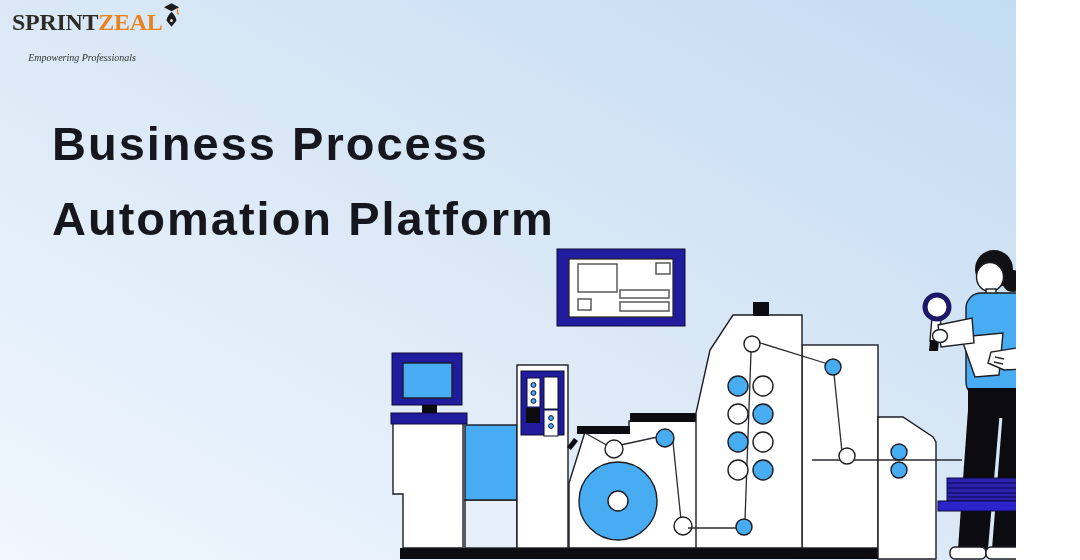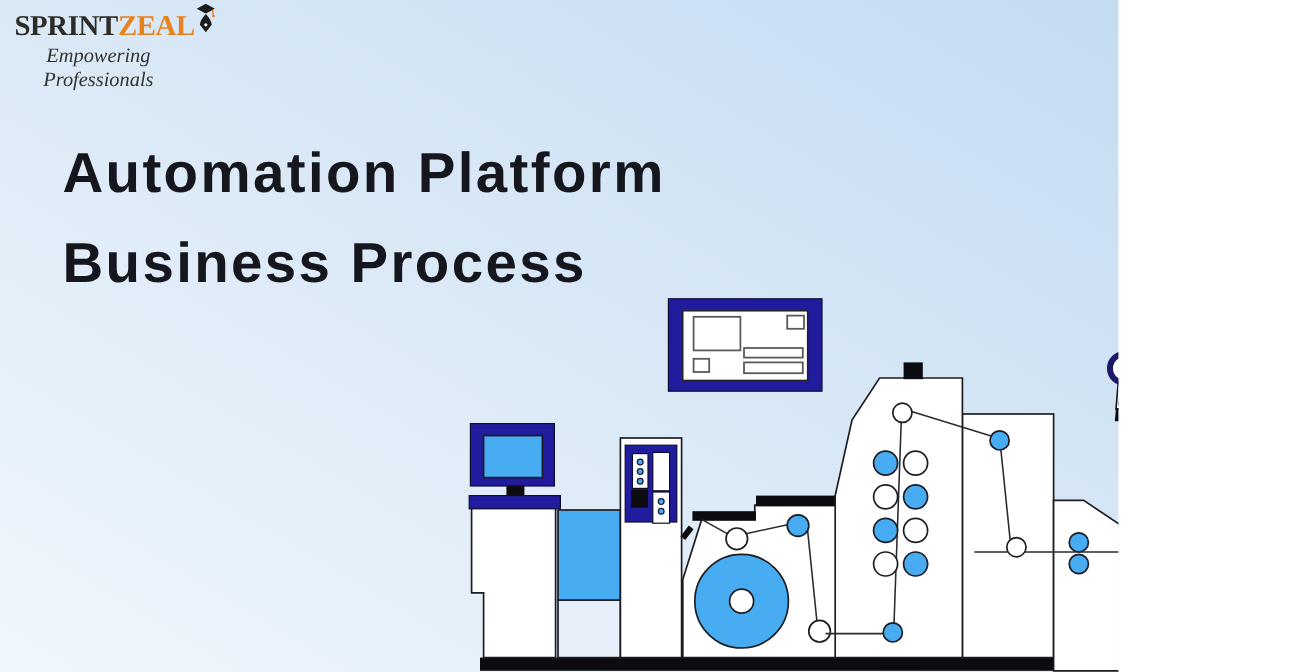--- a/index.html
+++ b/index.html
@@ -1,27 +1,27 @@
 <!DOCTYPE html>
 <html style="--background-end: #c3dcf1; --navy: #211b9e; --light-blue: #47acf1; --dark-text: #16161e; --logo-dark: #2e2c28; --logo-orange: #e8821d; --stack-blue: #2b21ad; --stack-tray-blue: #2d23cd;"><head>
 <meta charset="utf-8">
 <style>
   html,body { margin:0; padding:0; }
   .canvas {
-    position:relative; width:932px; height:560px; overflow:hidden;
+    position:relative; width:1016px; height:560px; overflow:hidden;
     background: linear-gradient(to top right, #f0f7fd 0%, #ddeaf7 45%, var(--background-end,#c3dcf1) 100%);
     font-family:"Liberation Sans", sans-serif;
   }
   
   .logo { position:absolute; top:10px; left:12px; width:150px; }
   .logo-row { display:flex; align-items:flex-start; font-family:"Liberation Serif", serif; font-weight:700; font-size:24px; line-height:1; letter-spacing:-0.3px; }
   .logo-first  { color: var(--logo-dark,#2e2c28); }
   .logo-second { color: var(--logo-orange,#e8821d); font-family: Liberation Serif, serif; }
   .logo-icon { width:17px; height:25px; margin-left:1px; margin-top:-7px; flex:0 0 auto; }
-  .logo-tagline { font-family:"Liberation Serif", serif; font-style:italic; font-size:17px; color:#33322f; text-align:center; width:140px; margin-top:3px; }
+  .logo-tagline { font-family:"Liberation Serif", serif; font-style:italic; font-size:10px; color:#33322f; text-align:center; width:140px; margin-top:18px; }
   
   .title { position:absolute; left:52px; top:106px; margin:0; font-size:47px; line-height:75px; font-weight:700; letter-spacing:2px; color:var(--dark-text,#16161e); }
   .title-line { display:block; white-space:nowrap; }
   
   .illustration { position:absolute; left:380px; top:240px; width:700px; height:320px; }
   .ow    { fill:#ffffff; stroke:#1c1c22; stroke-width:1.4; }
   .ob    { fill:var(--light-blue,#47acf1); stroke:#1c1c22; stroke-width:1.4; }
   .onavy { fill:var(--navy,#211b9e); stroke:#0d0d33; stroke-width:1; }
   .oblk  { fill:#0b0b10; }
   .ln    { fill:none; stroke:#2a2a30; stroke-width:1.3; }
@@ -46,22 +46,22 @@
         <circle cx="9" cy="18.5" r="1.4" fill="#ffffff"></circle>
         <polygon points="9,0 17,4.2 9,8.4 1,4.2" fill="#1c1c1c"></polygon>
         <line x1="15" y1="5.2" x2="15.6" y2="10" stroke="#e8821d" stroke-width="1.2"></line>
         <circle cx="15.7" cy="10.8" r="1.2" fill="#e8821d"></circle>
       </svg>
     </div>
     <div class="logo-tagline">Empowering Professionals</div>
   </header>
 
   <h1 class="title">
+    <span class="title-line">Business Process</span>
     <span class="title-line">Automation Platform</span>
-    <span class="title-line">Business Process</span>
   </h1>
 
   <svg class="illustration" viewBox="380 240 700 320">
 
     <g>
       <rect x="400" y="548" width="482" height="11" class="oblk"></rect>
     </g>
 
     <g>
       <rect x="557" y="249" width="128" height="77" class="onavy"></rect>

